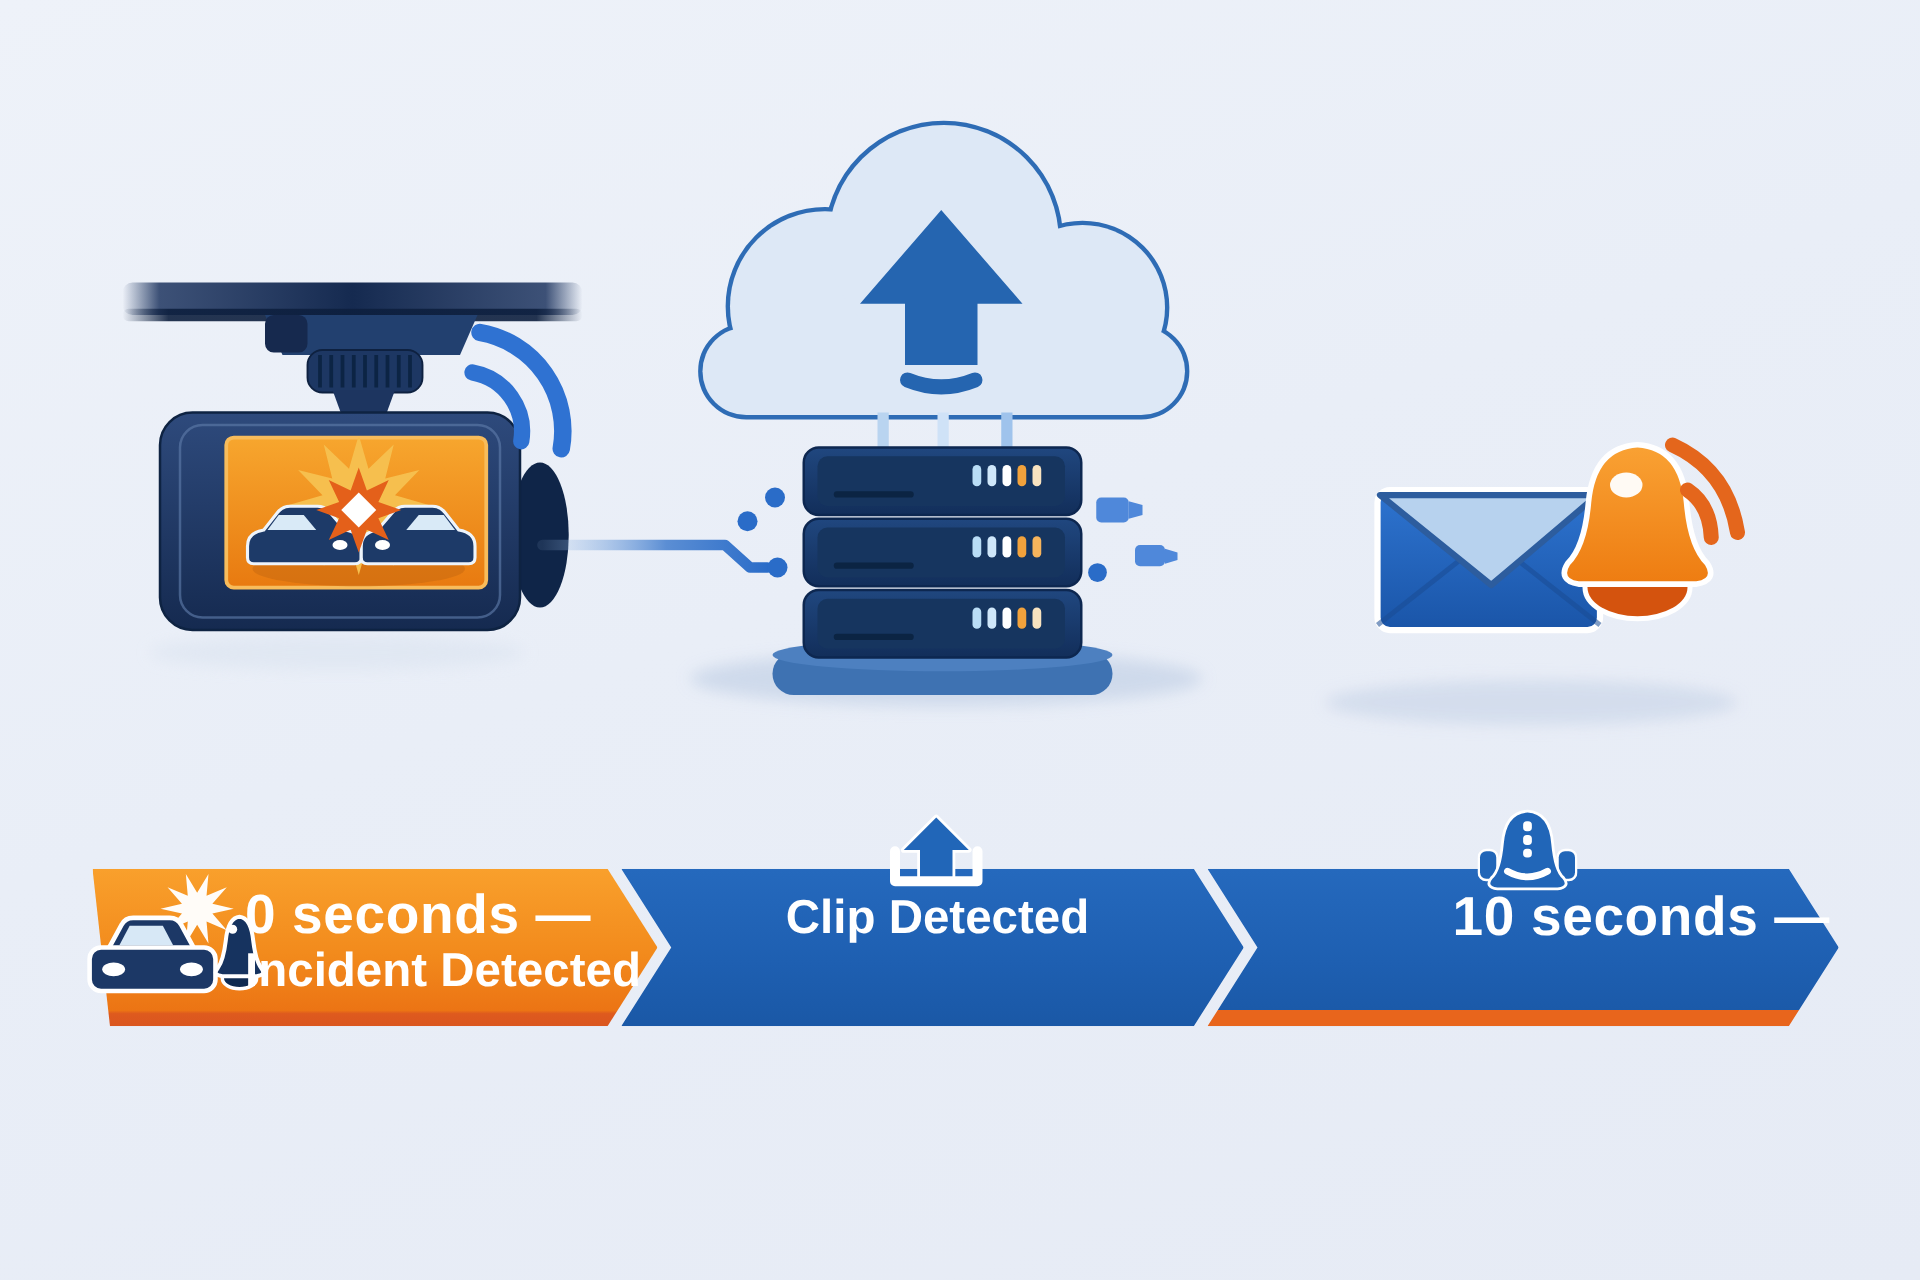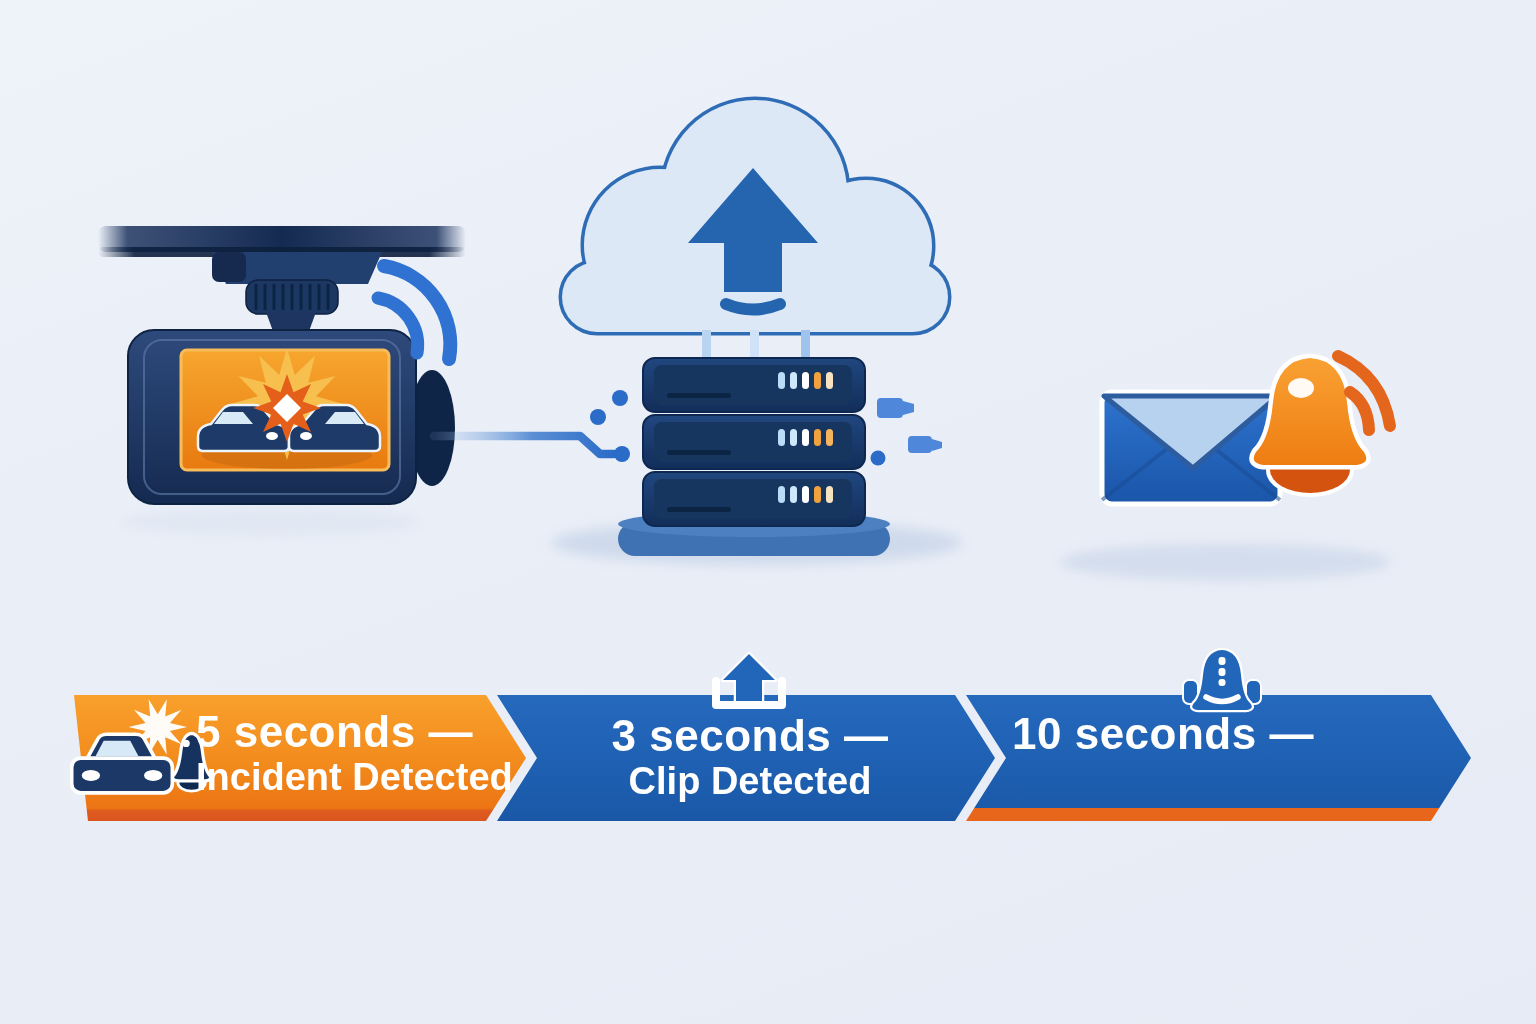--- a/index.html
+++ b/index.html
@@ -19,21 +19,21 @@
     clip-path:polygon(0 0,458px 0,498px 63px,458px 126px,0 126px,40px 63px);}
   #chev3{left:966px;width:505px;
     background-image:linear-gradient(180deg,rgba(0,0,0,0) 0 113px,#e8651c 113px 126px),
                      linear-gradient(180deg,#2569bd 0%,#1e5fb1 60%,#1a58a6 100%);
     clip-path:polygon(0 0,465px 0,505px 63px,465px 126px,0 126px,40px 63px);}
   .step-text{position:absolute;color:#fff;}
   .step-time{font-weight:700;font-size:44px;line-height:47px;letter-spacing:.5px;}
   .step-label{font-weight:700;font-size:38px;line-height:44px;}
   #text1{left:196px;top:708px;text-align:left;}
   #text2{left:552px;top:712px;width:396px;text-align:center;}
-  #text3{left:1012px;top:710px;width:396px;text-align:left;}
+  #text3{left:1068px;top:710px;width:396px;text-align:right;}
   .step-icon{position:absolute;}
   #icon1{left:66px;top:694px;}
   #icon2{left:703px;top:651px;}
   #icon3{left:1182px;top:645px;}
 </style>
 </head>
 <body>
 
 <svg id="scene-svg" width="1536" height="1024" viewBox="0 0 1536 1024">
   <defs>
@@ -274,23 +274,22 @@
     <rect x="2" y="36" width="13" height="22" rx="5" fill="#2166b8" stroke="#ffffff" stroke-width="4" style="paint-order:stroke"></rect>
     <rect x="65" y="36" width="13" height="22" rx="5" fill="#2166b8" stroke="#ffffff" stroke-width="4" style="paint-order:stroke"></rect>
     <path d="M12 58 q7 -6 9 -28 q2 -24 19 -25 q17 1 19 25 q2 22 9 28 q5 6 -4 7 h-48 q-9 -1 -4 -7 z" fill="#2166b8" stroke="#ffffff" stroke-width="4.5" style="paint-order:stroke" stroke-linejoin="round"></path>
     <path d="M24 52 q16 9 32 0" stroke="#ffffff" stroke-width="5.5" fill="none" stroke-linecap="round"></path>
     <rect x="36.5" y="12" width="7" height="8" rx="3" fill="#ffffff"></rect>
     <rect x="36.5" y="23" width="7" height="8" rx="3" fill="#ffffff"></rect>
     <rect x="36.5" y="34" width="7" height="7" rx="3" fill="#ffffff"></rect>
   </svg>
 
   <div class="step-text" id="text1">
-    <div class="step-time">5 seconds —</div>
+    <div class="step-time">0 seconds —</div>
     <div class="step-label">Incident Detected</div>
   </div>
   <div class="step-text" id="text2">
-    <div class="step-time">3 seconds —</div>
     <div class="step-label">Clip Detected</div>
   </div>
   <div class="step-text" id="text3">
     <div class="step-time">10 seconds —</div>
   </div>
 </div>
 
 </body></html>

